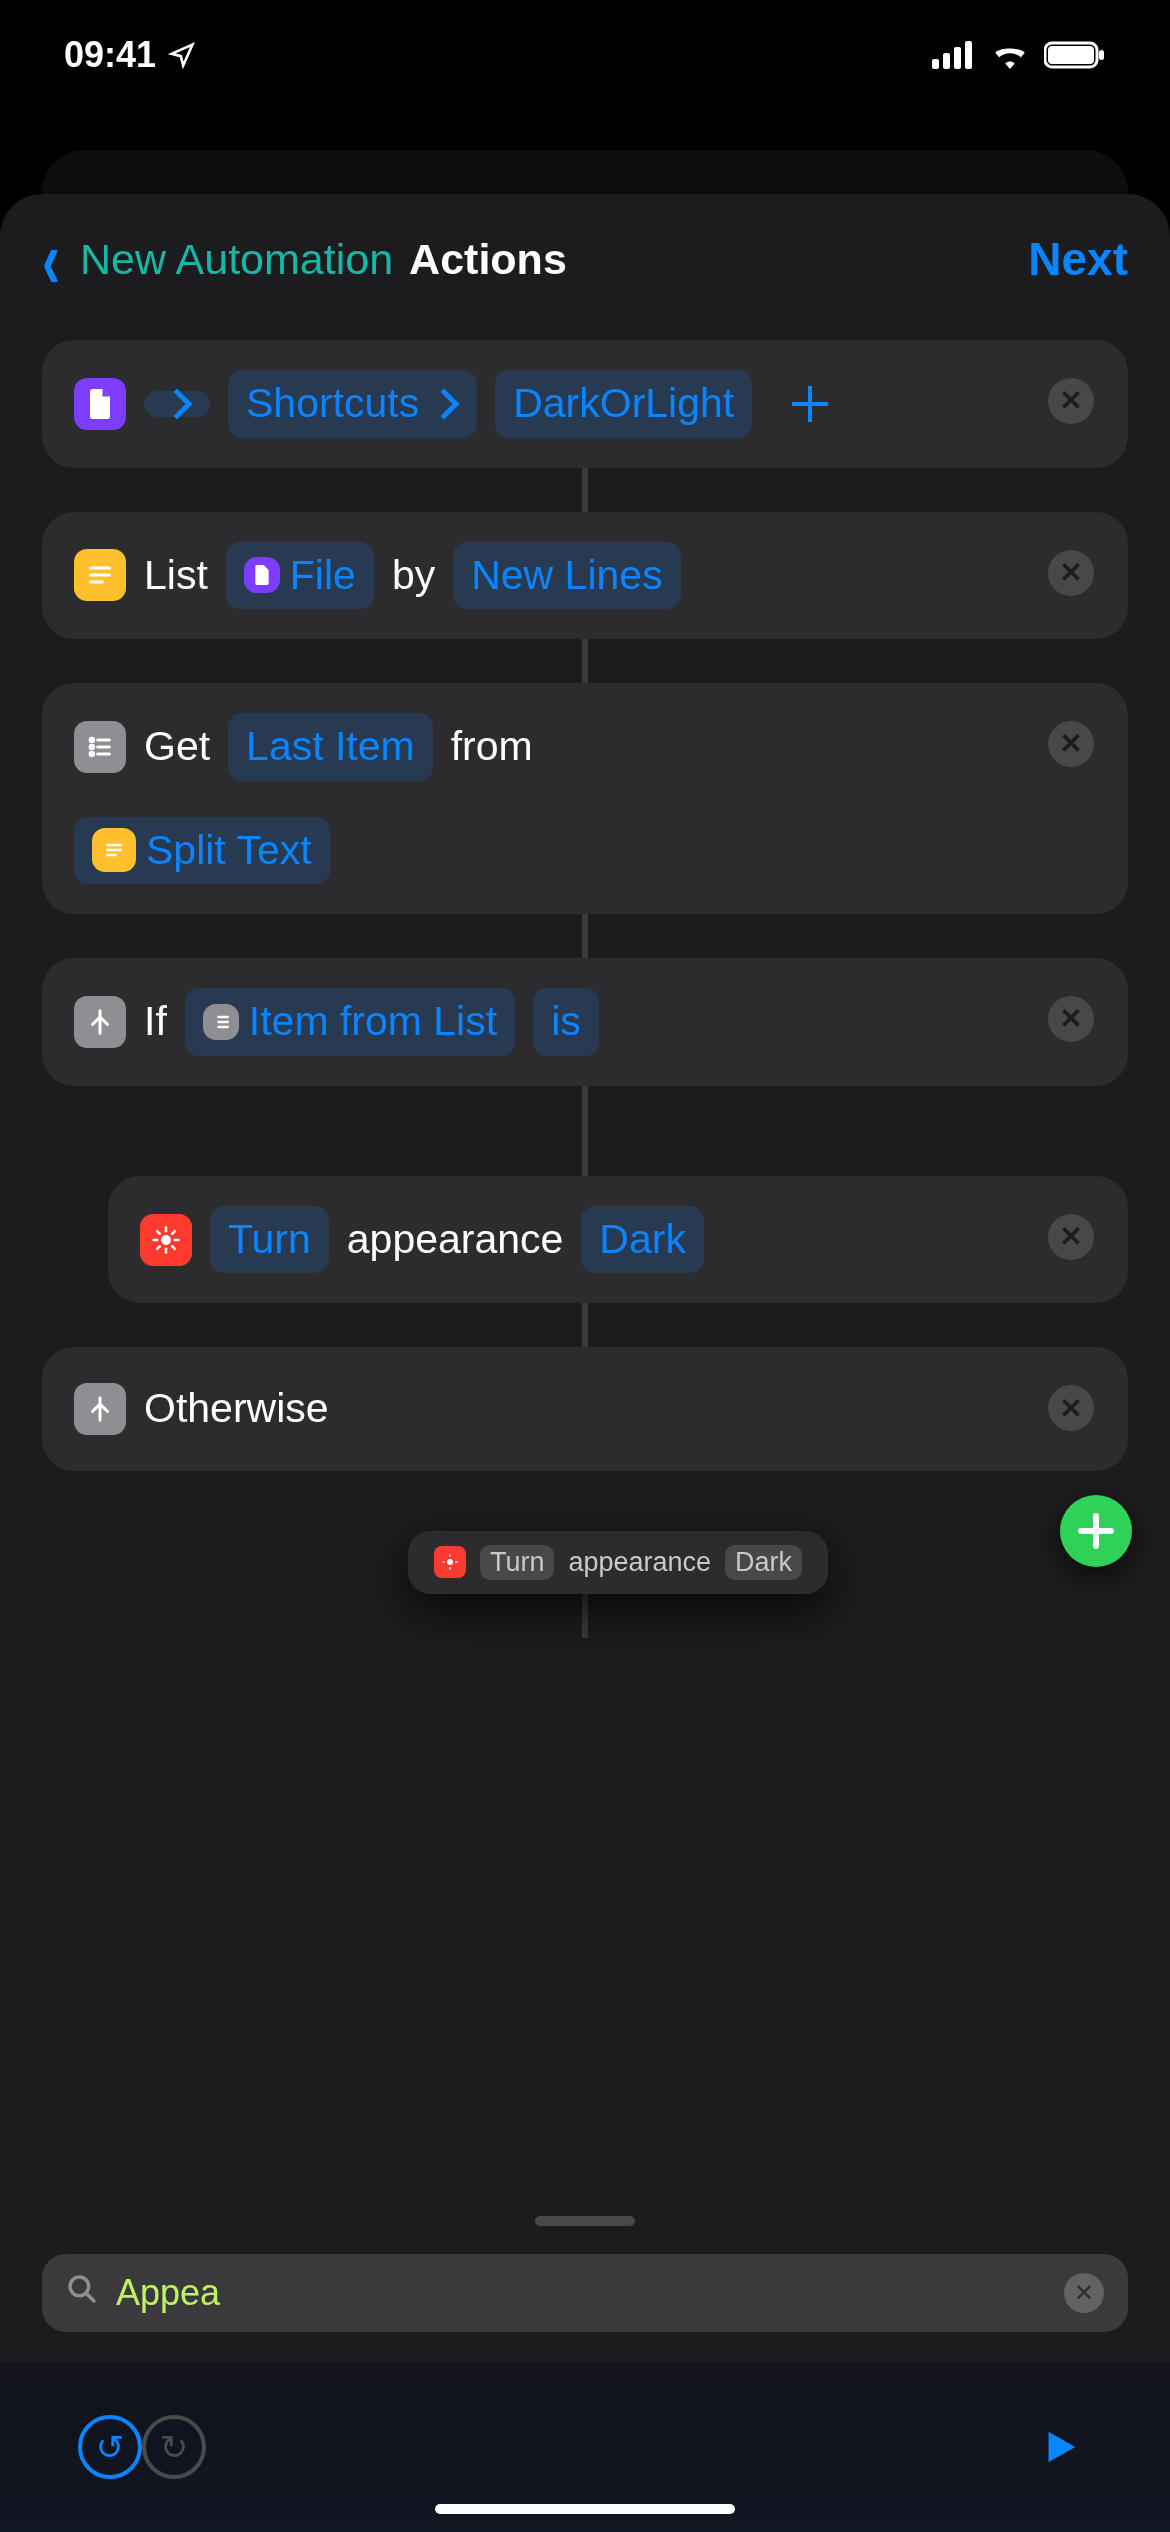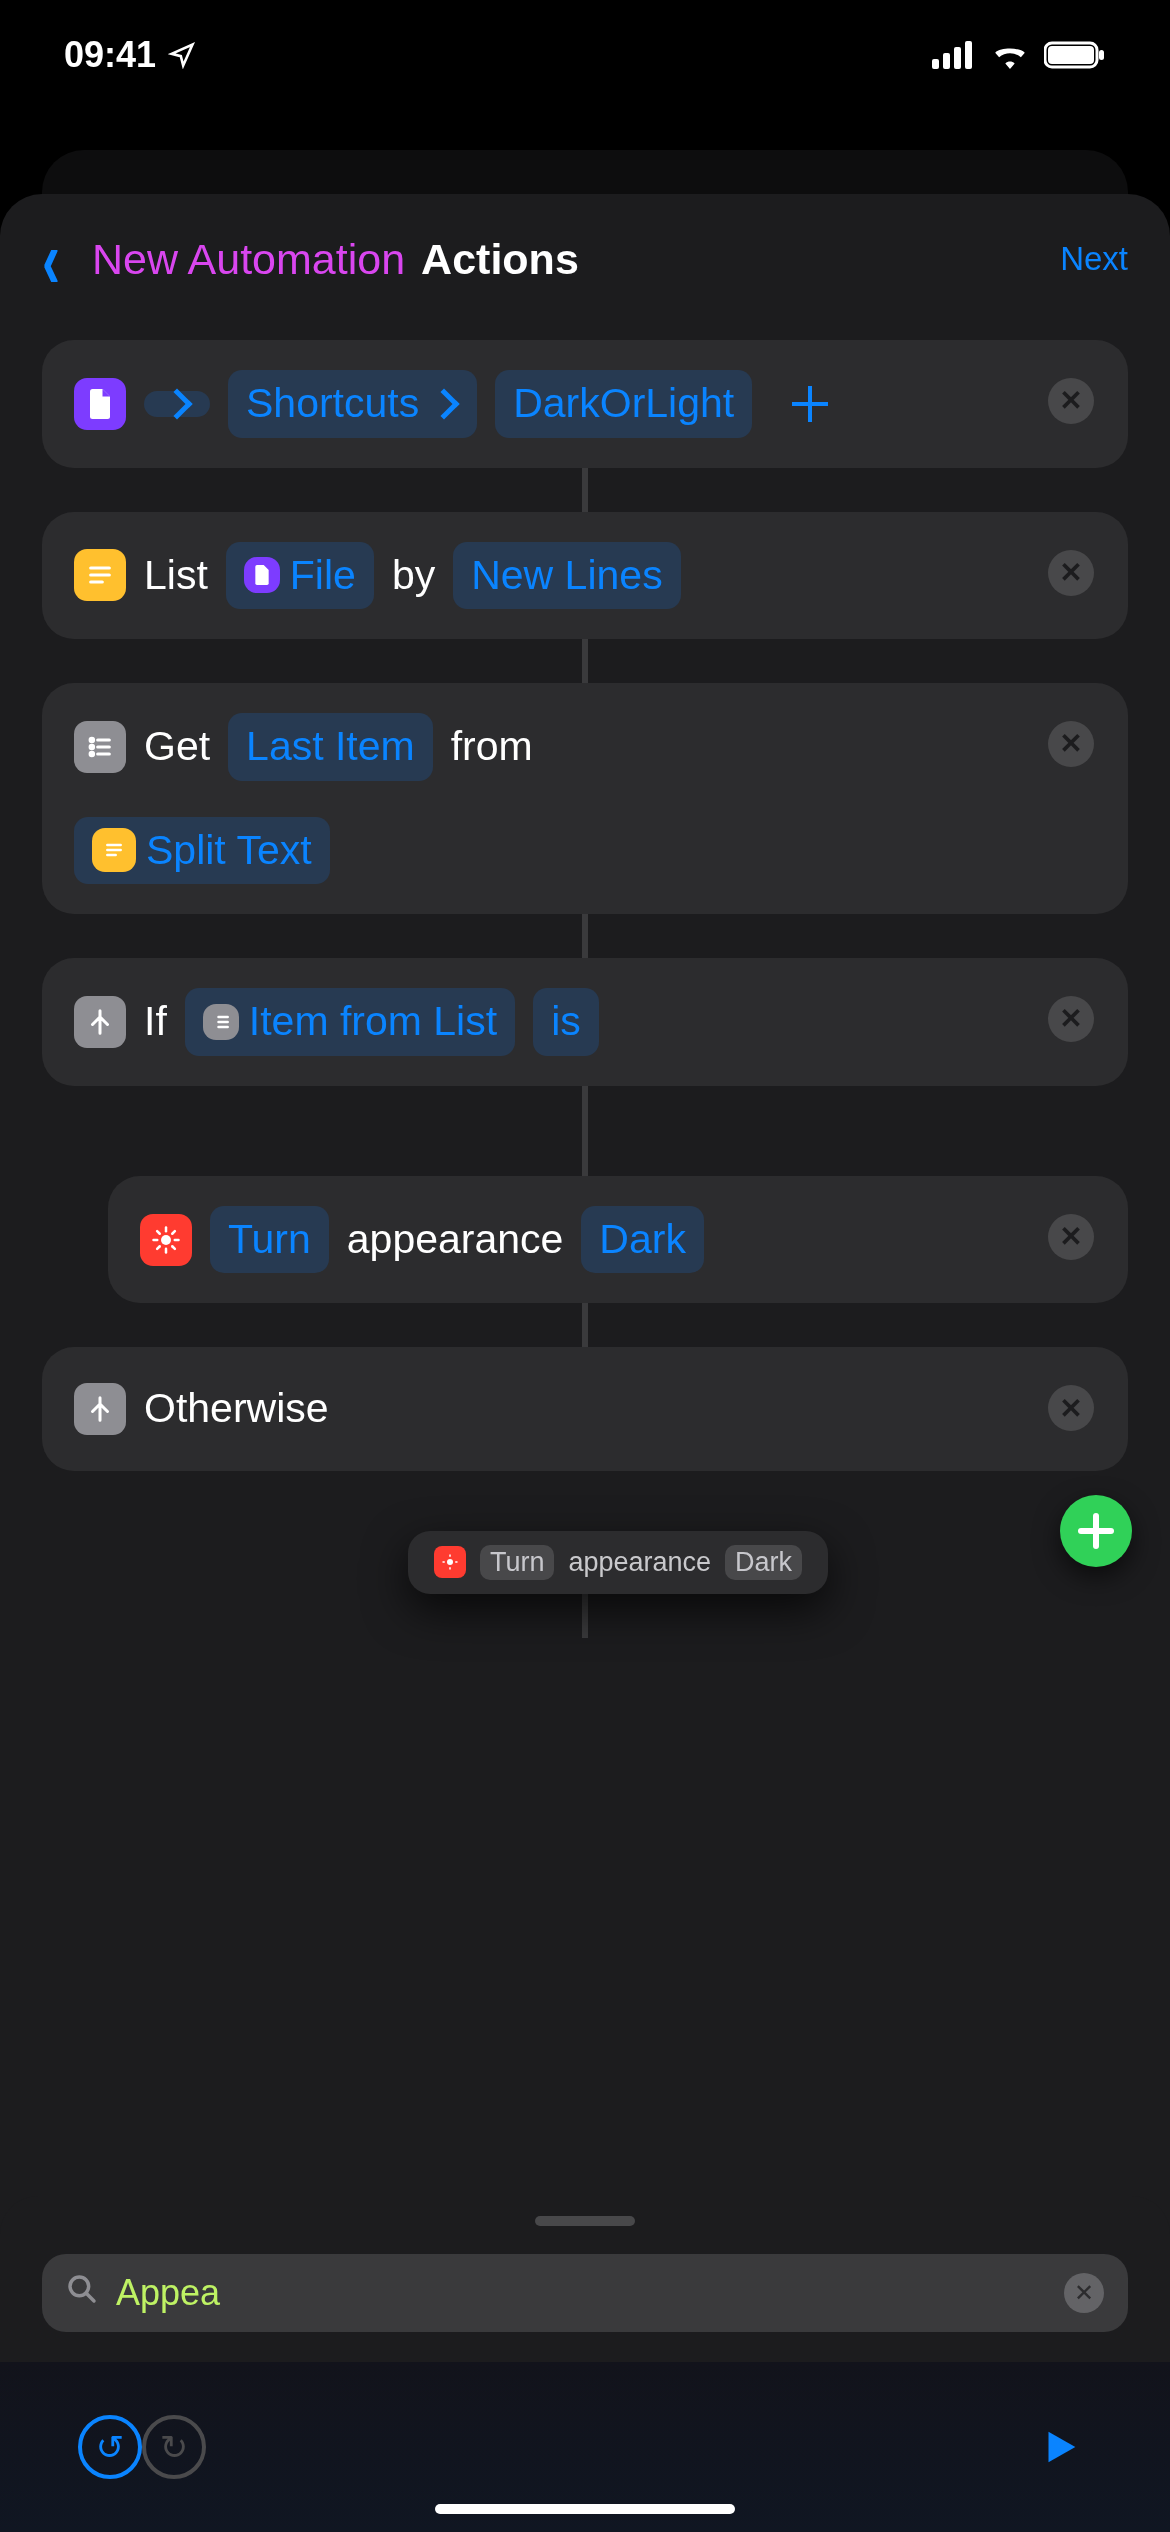--- a/index.html
+++ b/index.html
@@ -15,23 +15,23 @@
     
     .sheet-stack{position:absolute;left:0;right:0;top:150px}
     .card-back{position:absolute;left:42px;right:42px;height:180px;background:#1c1c1e;
       border-radius:42px 42px 0 0;top:0;opacity:.45}
     .sheet{position:absolute;left:0;right:0;top:44px;background:#1c1c1e;
       border-radius:42px 42px 0 0;padding-top:34px;height:2338px}
 
     .nav{display:flex;align-items:center;justify-content:space-between;padding:0 42px 50px}
     .nav-left{display:flex;align-items:center;gap:4px}
     .chev{color:#0a84ff;font-size:54px;font-weight:600;transform:scaleY(1.5)}
-    .nav-back{color:#d946ef;font-size:43px;margin-left:28px}
+    .nav-back{color:#14b8a6;font-size:43px;margin-left:16px}
     .nav-title{color:#fff;font-size:43px;font-weight:700;margin-left:12px}
-    .nav-next{color:#0a84ff;font-size:33px;font-weight:400}
+    .nav-next{color:#0a84ff;font-size:46px;font-weight:700}
 
     
     .actions{padding:0 42px}
     .action{position:relative;background:#2c2c2e;border-radius:32px;
       padding:30px 120px 30px 32px;font-size:41px;line-height:1.55;
       display:flex;flex-wrap:wrap;align-items:center;gap:18px}
     .action.indent{margin-left:66px}
     .close-icon{position:absolute;right:34px;top:38px;width:46px;height:46px;
       border-radius:23px;background:#48484a;display:flex;align-items:center;
       justify-content:center;color:#1c1c1e;font-size:28px;font-weight:700}

